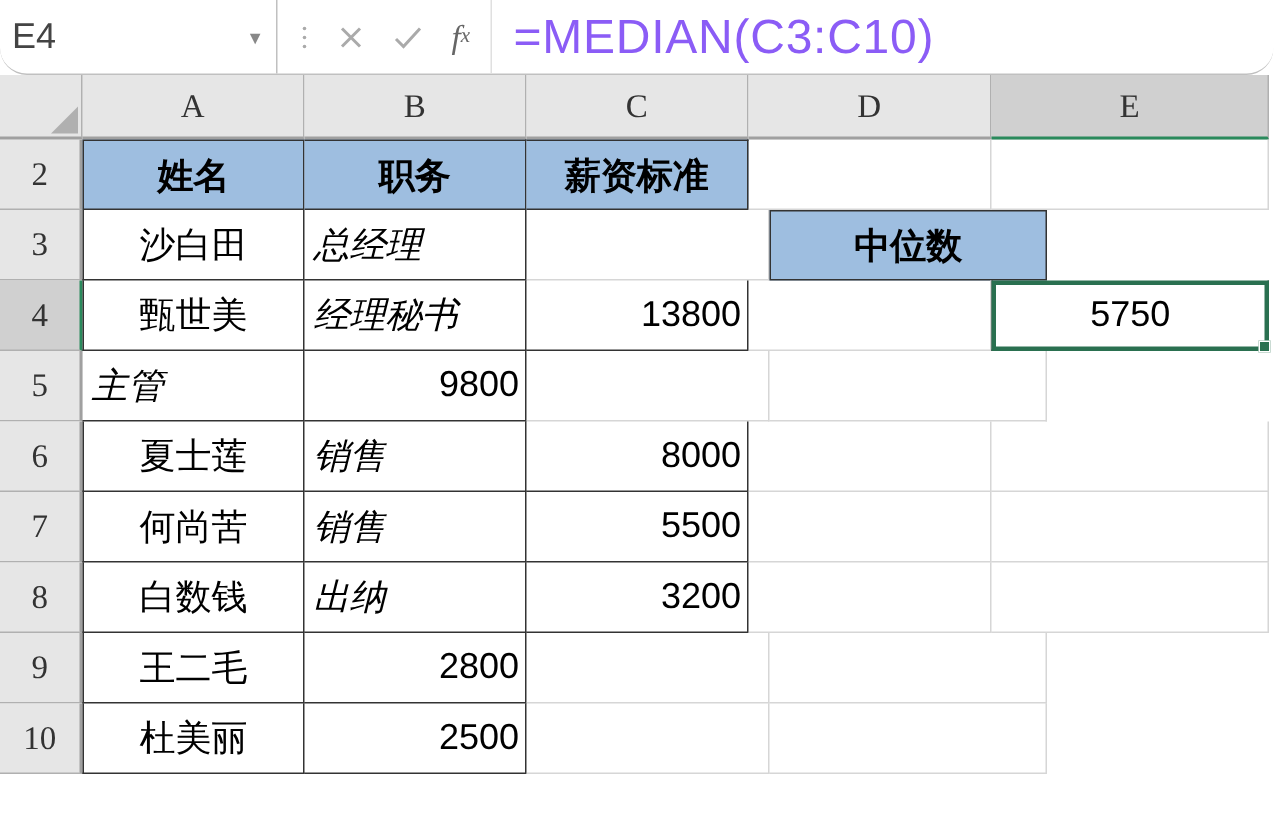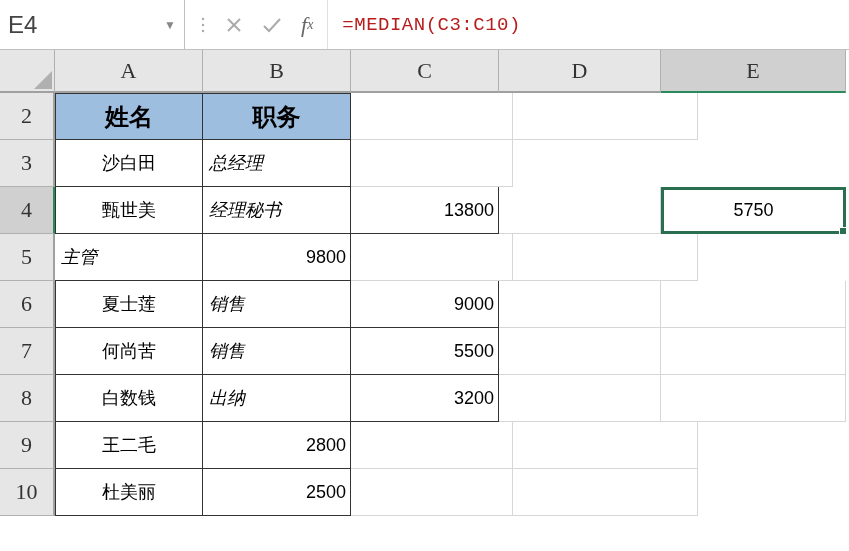--- a/index.html
+++ b/index.html
@@ -13,20 +13,21 @@
       width: 849px;
       height: 551px;
       overflow: hidden;
     }
     .formula-bar {
       display: flex;
       align-items: center;
       height: 50px;
       border-bottom: 1px solid #c0c0c0;
       background: #fff;
+      border-radius: 18px;
     }
     .name-box {
       width: 185px;
       height: 100%;
       display: flex;
       align-items: center;
       padding-left: 8px;
       font-size: 24px;
       color: #444;
       border-right: 1px solid #c0c0c0;
@@ -54,23 +55,23 @@
       align-items: center;
     }
     .fx-btn {
       font-style: italic;
       font-family: "Times New Roman", serif;
       font-size: 22px;
       color: #666;
     }
     .formula-input {
       flex: 1;
-      font-size: 19px;
-      font-family: Liberation Mono, monospace;
-      color: #b91c1c;
+      font-size: 32px;
+      font-family: Liberation Sans, sans-serif;
+      color: #8b5cf6;
       padding-left: 14px;
       letter-spacing: 0.5px;
     }
     .sheet-area {
       display: flex;
       height: calc(100% - 50px);
     }
     .corner-box {
       width: 55px;
       height: 43px;
@@ -131,21 +132,21 @@
     }
     .grid-row {
       display: flex;
       height: 47px;
     }
     .cell {
       border-right: 1px solid #d6d6d6;
       border-bottom: 1px solid #d6d6d6;
       display: flex;
       align-items: center;
-      font-size: 18px;
+      font-size: 24px;
       color: #000;
       padding: 0 4px;
       overflow: hidden;
       white-space: nowrap;
     }
     .cell.center { justify-content: center; }
     .cell.right { justify-content: flex-end; }
     .cell.left { justify-content: flex-start; padding-left: 6px; font-style: italic; }
     .tbl-border {
       border-right: 1.5px solid #333 !important;
@@ -242,49 +243,51 @@
       <div class="col-header w-c">C</div>
       <div class="col-header w-d">D</div>
       <div class="col-header w-e active">E</div>
     </div>
 
     <div class="grid">
 
       <div class="grid-row">
         <div class="cell w-a center tbl-header-cell tbl-border-top tbl-border-left tbl-border tbl-border-bottom">姓名</div>
         <div class="cell w-b center tbl-header-cell tbl-border-top tbl-border tbl-border-bottom">职务</div>
+        <div class="cell w-c center tbl-header-cell tbl-border-top tbl-border tbl-border-bottom">薪资标准</div>
         <div class="cell w-d"></div>
         <div class="cell w-e"></div>
       </div>
 
       <div class="grid-row">
         <div class="cell w-a center tbl-border-left tbl-border tbl-border-bottom">沙白田</div>
         <div class="cell w-b left tbl-border tbl-border-bottom">总经理</div>
         <div class="cell w-d"></div>
+        <div class="cell w-e center tbl-header-cell tbl-border-top tbl-border-left tbl-border tbl-border-bottom">中位数</div>
       </div>
 
       <div class="grid-row">
         <div class="cell w-a center tbl-border-left tbl-border tbl-border-bottom">甄世美</div>
         <div class="cell w-b left tbl-border tbl-border-bottom">经理秘书</div>
         <div class="cell w-c right tbl-border tbl-border-bottom">13800</div>
         <div class="cell w-d"></div>
         <div class="cell w-e center tbl-border-left tbl-border tbl-border-bottom">5750</div>
       </div>
 
       <div class="grid-row">
         <div class="cell w-b left tbl-border tbl-border-bottom">主管</div>
         <div class="cell w-c right tbl-border tbl-border-bottom">9800</div>
         <div class="cell w-d"></div>
         <div class="cell w-e"></div>
       </div>
 
       <div class="grid-row">
         <div class="cell w-a center tbl-border-left tbl-border tbl-border-bottom">夏士莲</div>
         <div class="cell w-b left tbl-border tbl-border-bottom">销售</div>
-        <div class="cell w-c right tbl-border tbl-border-bottom">9000</div>
+        <div class="cell w-c right tbl-border tbl-border-bottom">8000</div>
         <div class="cell w-d"></div>
         <div class="cell w-e"></div>
       </div>
 
       <div class="grid-row">
         <div class="cell w-a center tbl-border-left tbl-border tbl-border-bottom">何尚苦</div>
         <div class="cell w-b left tbl-border tbl-border-bottom">销售</div>
         <div class="cell w-c right tbl-border tbl-border-bottom">5500</div>
         <div class="cell w-d"></div>
         <div class="cell w-e"></div>

